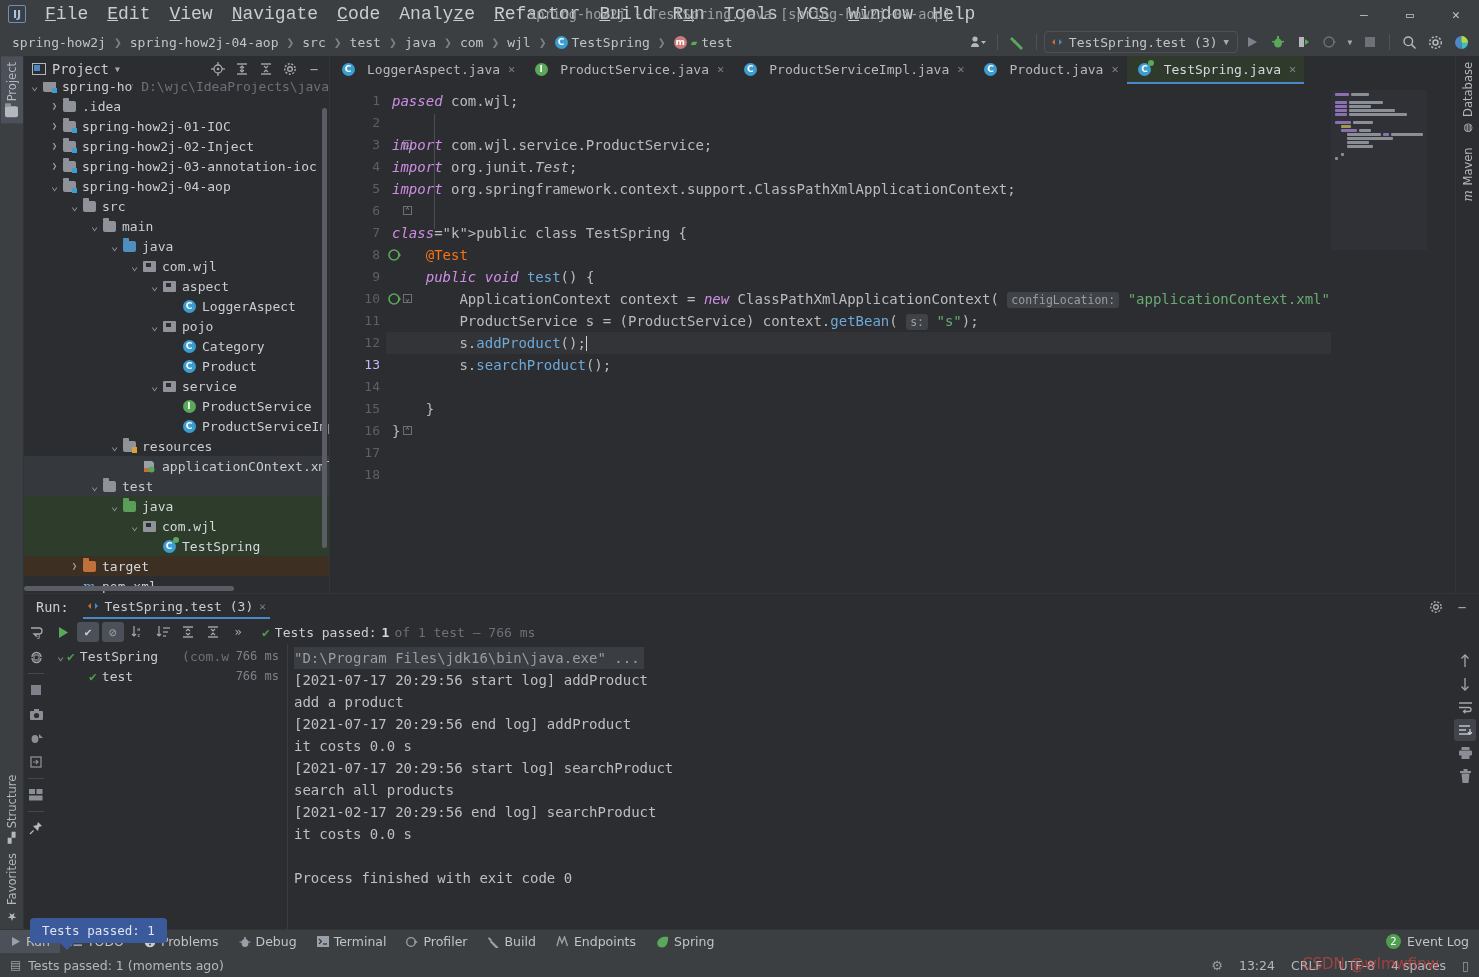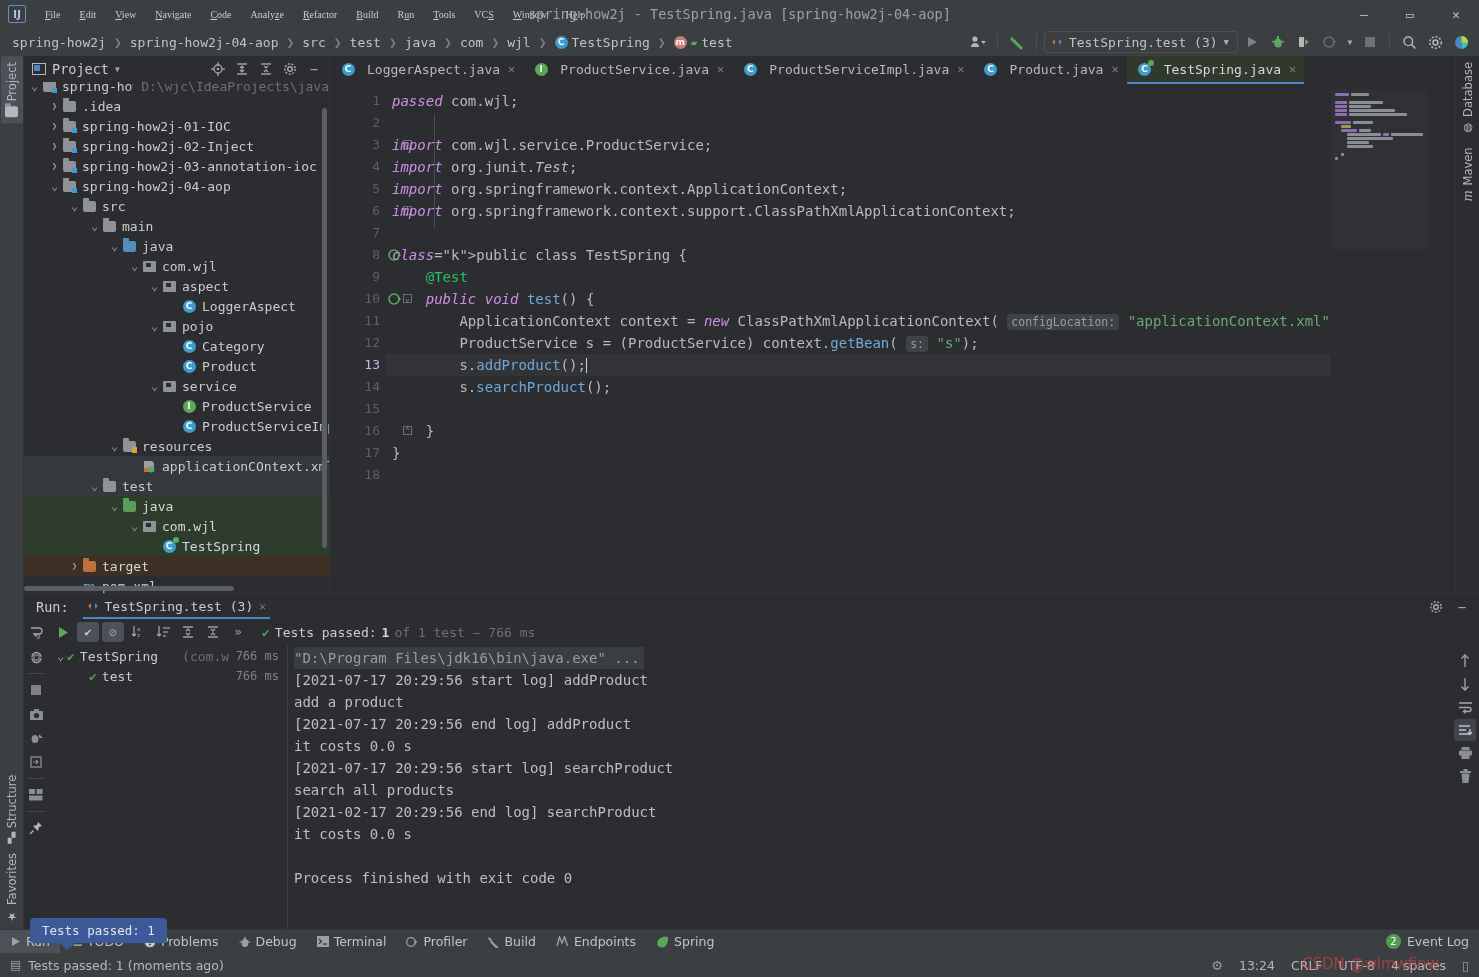--- a/index.html
+++ b/index.html
@@ -12,21 +12,21 @@
     -webkit-font-smoothing:antialiased;
   }
   .app { position:relative; width:1479px; height:977px; background:#2b2d30; display:flex; flex-direction:column; }
 
   
   .titlebar { height:28px; background:#3c3f41; display:flex; align-items:center; flex:0 0 28px; position:relative; }
   .ij-logo { width:18px; height:18px; margin-left:8px; margin-right:10px; border:1px solid #6b8fc4;
              border-radius:2px; color:#a9c2e8; font-size:11px; display:flex; align-items:center; justify-content:center;
              font-family:"DejaVu Sans",sans-serif; font-weight:bold; }
   .menu { display:flex; align-items:center; gap:1px; }
-  .menu-item { padding:3px 9px; color:#c9ccd1; font-size:10px; font-family:Liberation Serif, serif; cursor:default; border-radius:3px;}
+  .menu-item { padding:3px 9px; color:#c9ccd1; font-size:18px; font-family:Liberation Mono, monospace; cursor:default; border-radius:3px;}
   .menu-item u { text-decoration:underline; }
   .win-title { position:absolute; left:0; right:0; text-align:center; color:#9da0a8; font-size:13.5px; pointer-events:none; }
   .win-ctrls { margin-left:auto; display:flex; align-items:center; }
   .win-btn { width:46px; height:28px; display:flex; align-items:center; justify-content:center; color:#c0c3c9; font-size:13px; }
 
   
   .navbar { height:28px; background:#3c3f41; display:flex; align-items:center; flex:0 0 28px; padding-left:10px; position:relative; }
   .crumb { display:flex; align-items:center; color:#c0c3c9; font-size:13px; }
   .crumb .sep { color:#7e818a; margin:0 6px; }
   .crumb .seg { padding:1px 2px; display:flex; align-items:center; gap:4px; }
@@ -84,21 +84,21 @@
   .gl { height:22px; line-height:22px; font-size:13px; color:#5c6066; padding-right:6px; position:relative;}
   .gl.cur { color:#c4b5fd; }
   .grun { position:absolute; right:-16px; top:3px; width:14px; height:14px; }
   .fold { position:absolute; right:-26px; top:6px; width:9px; height:9px; border:1px solid #6b6f76; color:#9a9da3;
           font-size:8px; line-height:7px; text-align:center; }
   .code { flex:1; padding-top:6px; position:relative; overflow:hidden; }
   .cl { height:22px; line-height:22px; font-size:14px; white-space:pre; font-family:"DejaVu Sans Mono",monospace; padding-left:6px;}
   .cl.cur { background:#323438; }
   .fold-line { position:absolute; left:0; top:28px; bottom:0; width:1px; background:#4a4d52; }
   .k { color:#cf8ee6; font-style:italic; }
-  .ann { color:#22c55e; }
+  .ann { color:#f97316; }
   .str { color:#6aab73; }
   .mth { color:#6ea9d8; }
   .hint { background:#3f4246; color:#9a9da3; font-size:11.5px; padding:1px 4px; border-radius:3px;}
   .caret { display:inline-block; width:1px; height:15px; background:#cfd2d8; vertical-align:-3px; }
   .minimap { width:96px; flex:0 0 96px; background:#2f3136; position:relative; margin-top:6px; margin-right:28px; }
   .mm-l { position:absolute; height:3px; border-radius:1px; }
   .check-mark { position:absolute; right:100px; top:10px; color:#4f9d4f; font-size:14px; }
   .vstripe { position:absolute; right:0; top:0; bottom:0; width:14px; background:#2b2d30; }
 
   
@@ -647,21 +647,20 @@
                 <div class="gl">16<span class="fold">⌃</span></div>
                 <div class="gl">17</div>
                 <div class="gl">18</div>
               </div>
             <div class="code" id="code">
               <div class="fold-line" style="left:48px;top:30px;height:115px"></div>
             <div class="cl"><span class="k">passed</span> com.wjl;</div>
                 <div class="cl">&nbsp;</div>
                 <div class="cl"><span class="k">import</span> com.wjl.service.ProductService;</div>
                 <div class="cl"><span class="k">import</span> org.junit.<span style="font-style:italic">Test</span>;</div>
-                <div class="cl"><span class="k">import</span> org.springframework.context.ApplicationContext;</div>
                 <div class="cl"><span class="k">import</span> org.springframework.context.support.ClassPathXmlApplicationContext;</div>
                 <div class="cl">&nbsp;</div>
                 <div class="cl"><span <span="" class="k">class</span>="k"&gt;public class TestSpring {</div>
                 <div class="cl">    <span class="ann">@Test</span></div>
                 <div class="cl">    <span class="k">public</span> <span class="k">void</span> <span class="mth">test</span>() {</div>
                 <div class="cl">        ApplicationContext context = <span class="k">new</span> ClassPathXmlApplicationContext(&nbsp;<span class="hint">configLocation:</span> <span class="str">"applicationContext.xml"</span>);</div>
                 <div class="cl">        ProductService s = (ProductService) context.<span class="mth">getBean</span>(&nbsp;<span class="hint">s:</span> <span class="str">"s"</span>);</div>
                 <div class="cl cur">        s.<span class="mth">addProduct</span>();<span class="caret"></span></div>
                 <div class="cl">        s.<span class="mth">searchProduct</span>();</div>
                 <div class="cl">&nbsp;</div>

